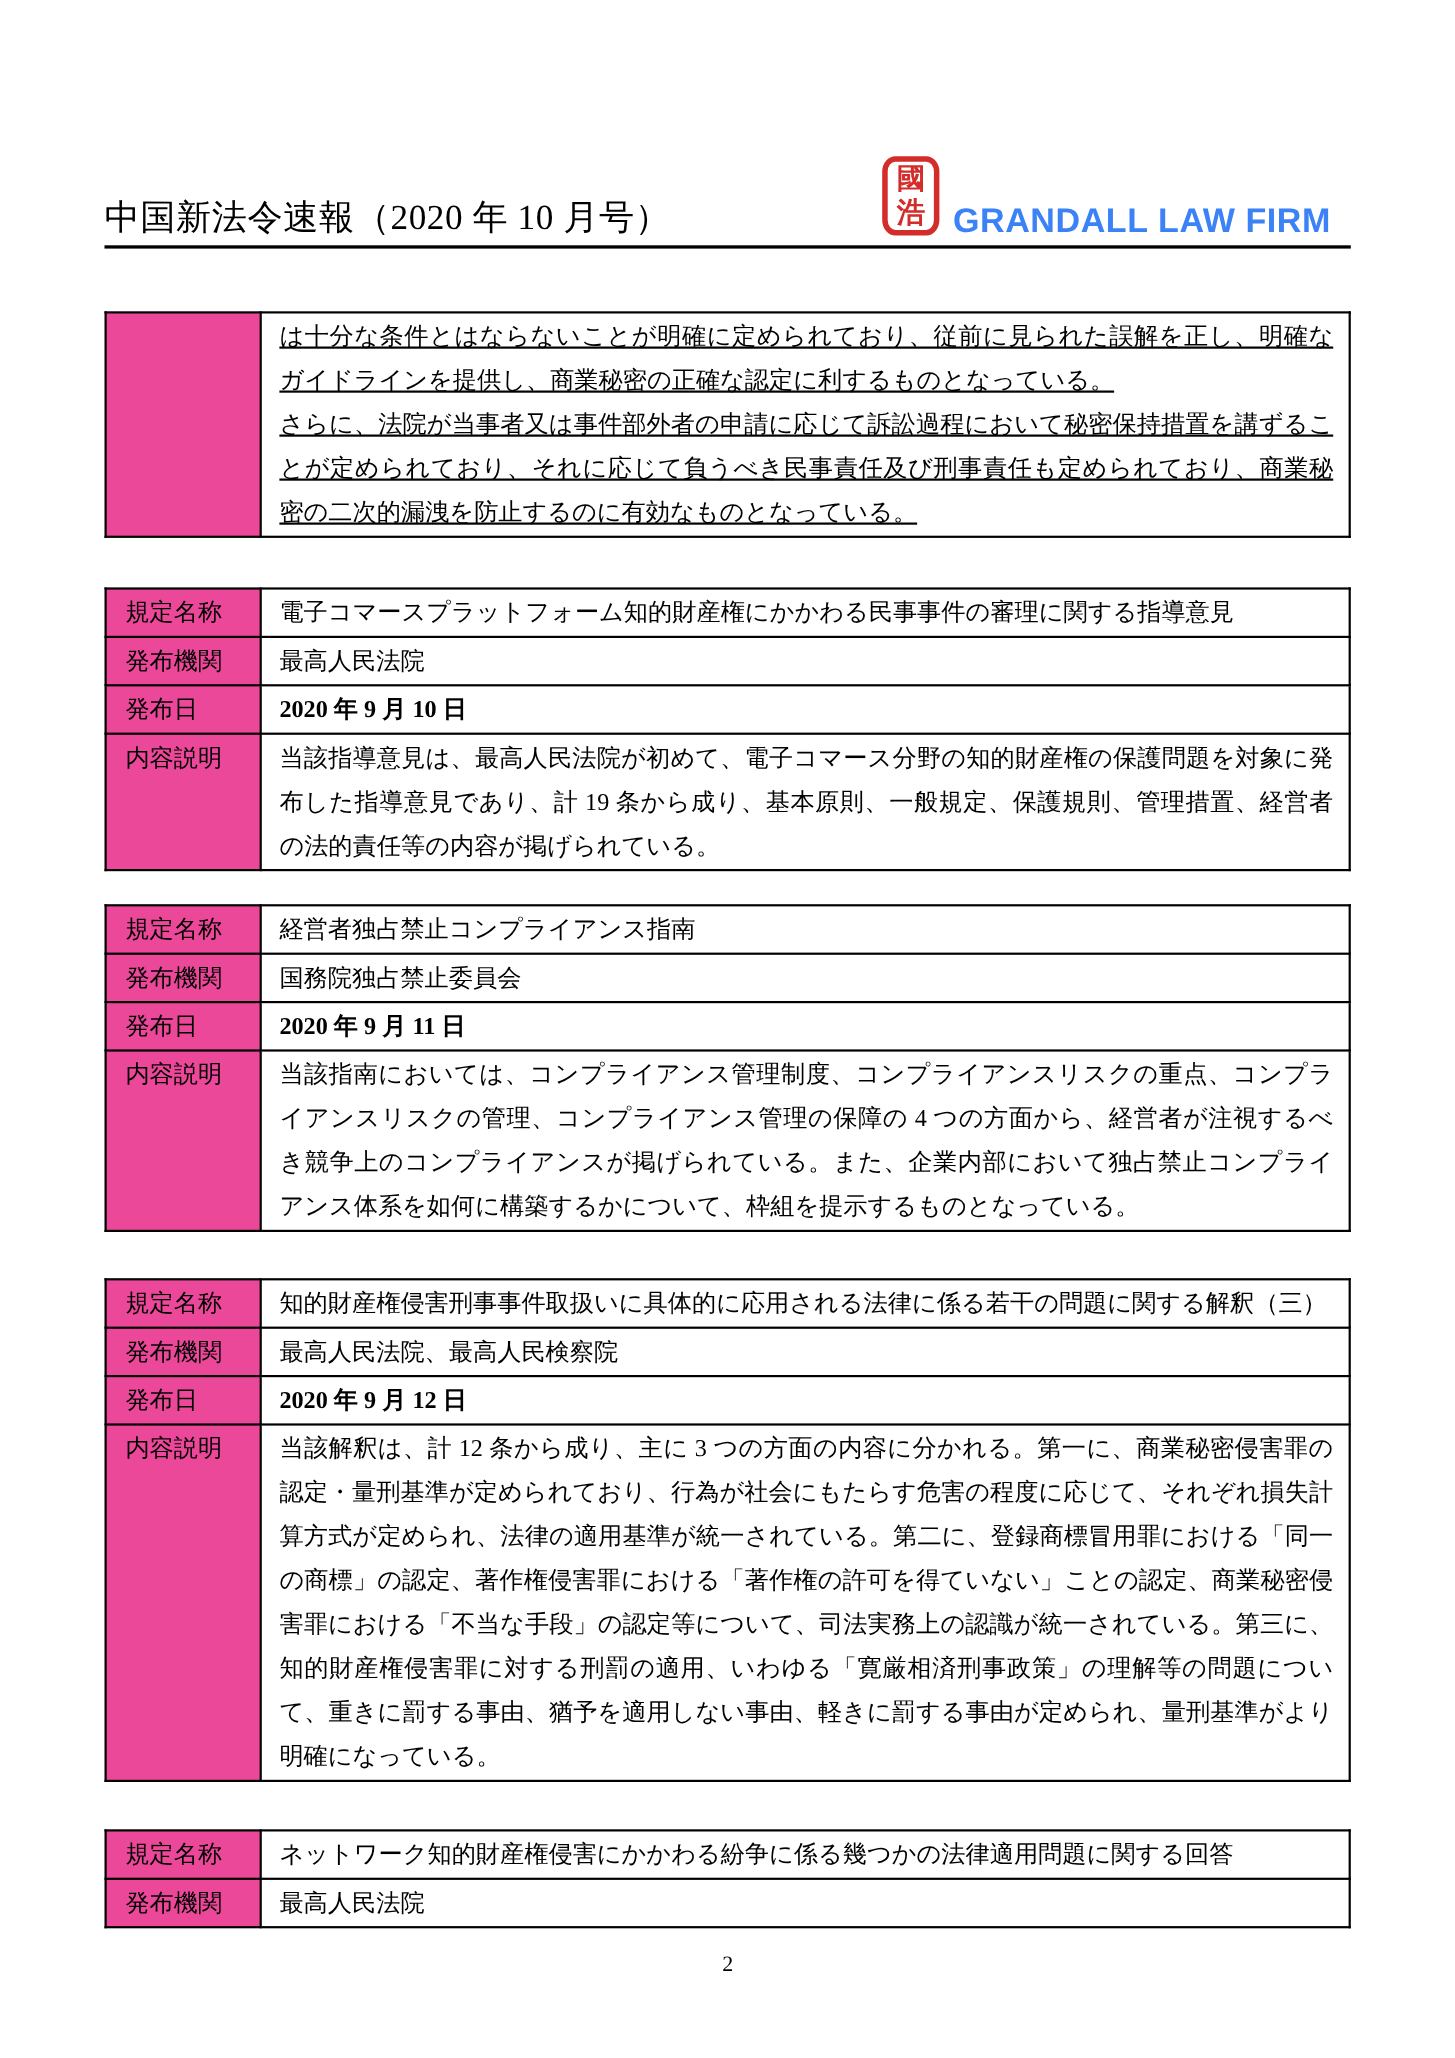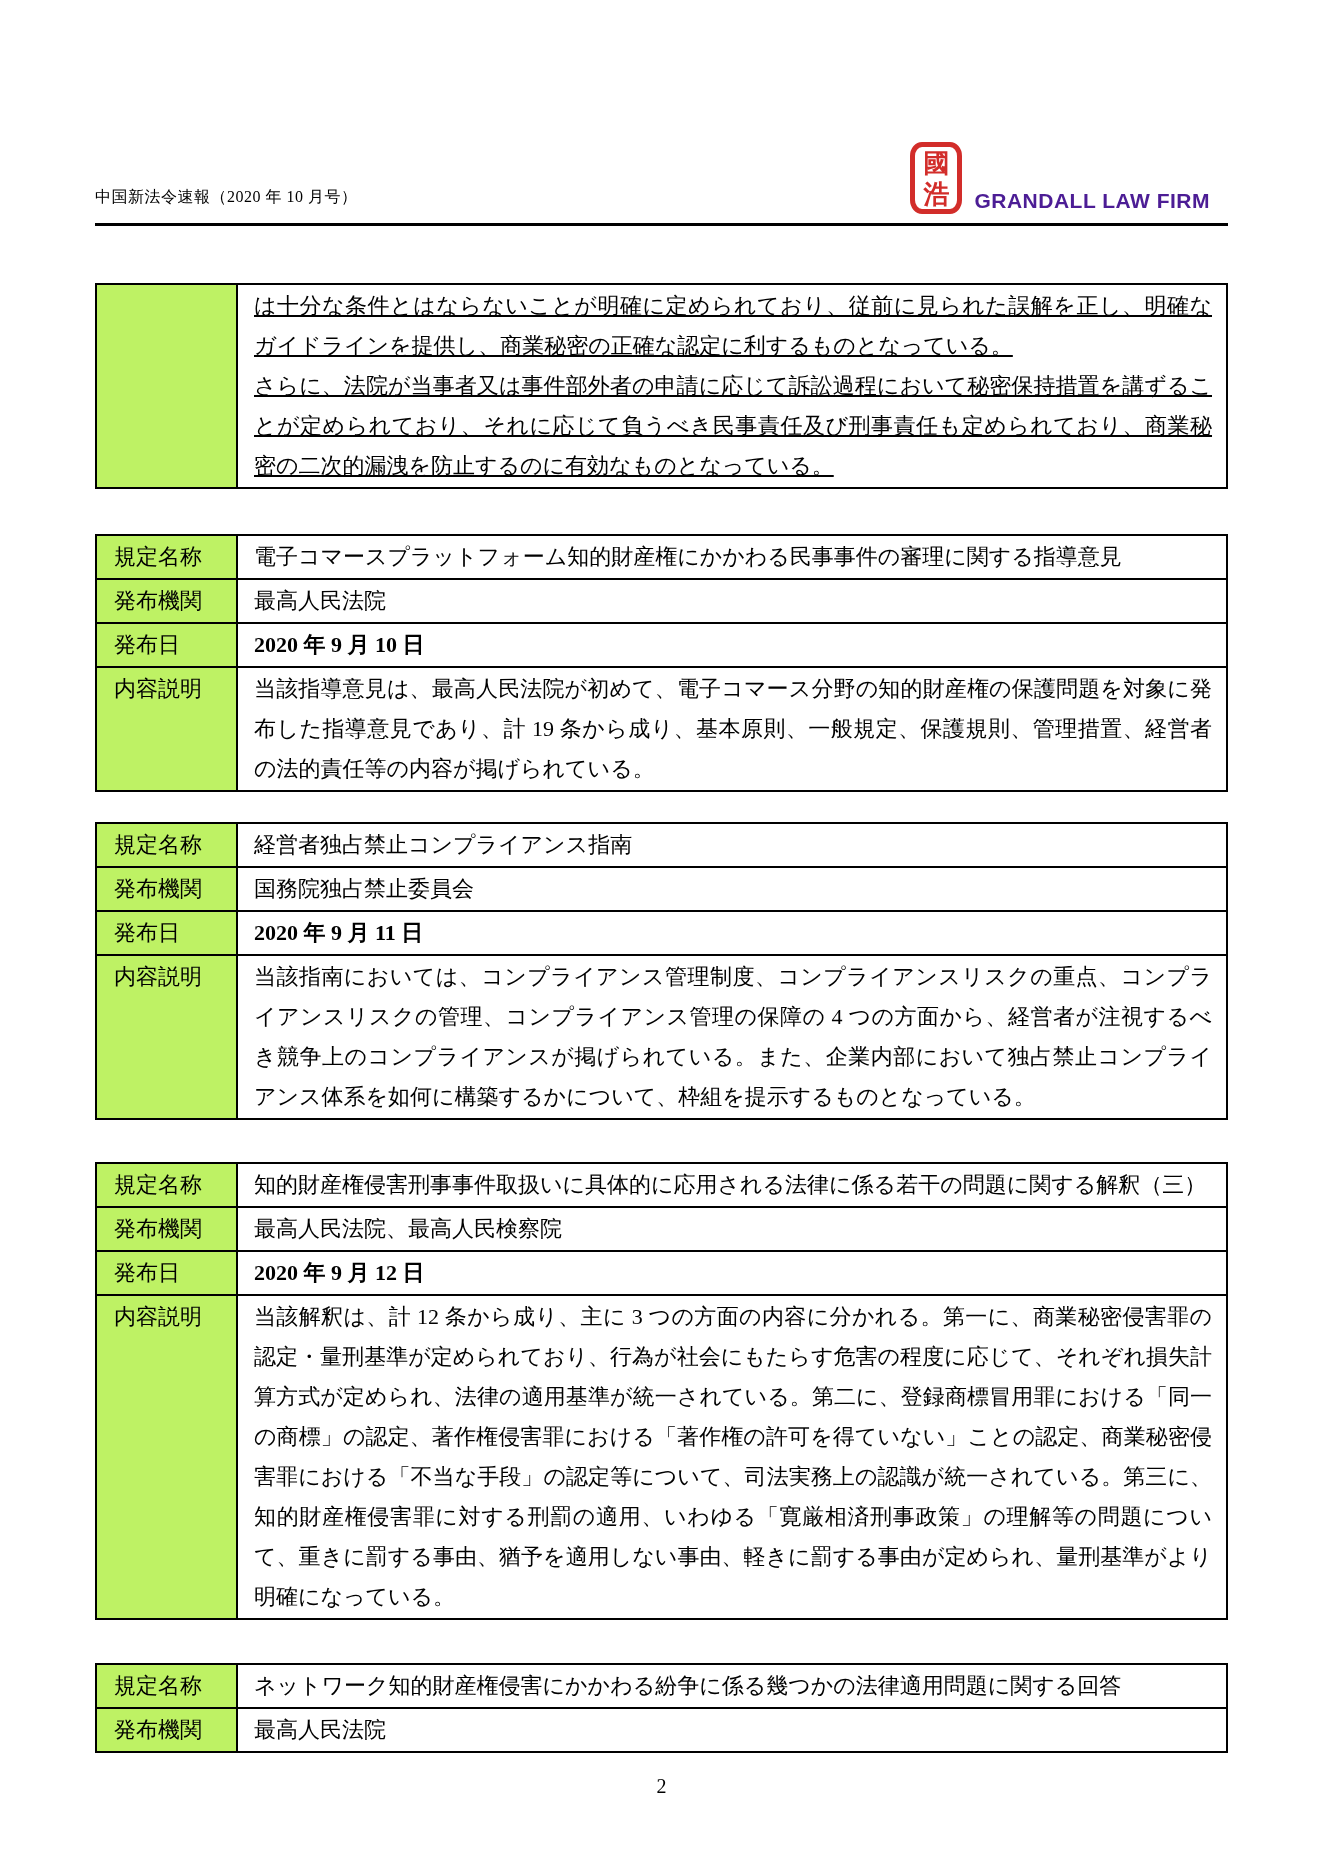--- a/index.html
+++ b/index.html
@@ -18,21 +18,21 @@
   }
 
   
   .header-row {
     margin-top: 142px;
     display: flex;
     justify-content: space-between;
     align-items: flex-end;
   }
   .doc-title {
-    font-size: 16px;
+    font-size: 32px;
     line-height: 30px;
     padding-bottom: 2px;
     letter-spacing: 0.5px;
     white-space: nowrap;
   }
   .logo {
     display: flex;
     align-items: stretch;
     gap: 12px;
     margin-right: 18px;
@@ -57,24 +57,24 @@
   .firm-cjk {
     font-family: "Liberation Sans", "DejaVu Sans", sans-serif;
     font-size: 37px;
     line-height: 40px;
     letter-spacing: 3px;
     color: #1a1a1a;
     white-space: nowrap;
   }
   .firm-en {
     font-family: "Liberation Sans", "DejaVu Sans", sans-serif;
-    font-size: 21px;
+    font-size: 31px;
     line-height: 27px;
     font-weight: bold;
-    color: #4c1d95;
+    color: #3b82f6;
     letter-spacing: 0.5px;
     white-space: nowrap;
   }
   .header-rule {
     margin-top: 9px;
     height: 3px;
     background: #000000;
   }
 
   
@@ -84,21 +84,21 @@
     table-layout: fixed;
   }
   table.reg-table td {
     border: 2px solid #000000;
     vertical-align: top;
     font-size: 22px;
     line-height: 40px;
   }
   td.lbl {
     width: 112px;
-    background: #bef264;
+    background: #ec4899;
     padding: 1px 10px 1px 17px;
     white-space: nowrap;
   }
   td.val {
     padding: 1px 14px 1px 16px;
   }
   td.val.desc {
     text-align: justify;
   }
   td.val.date { font-weight: bold; border-radius: 17px; }

